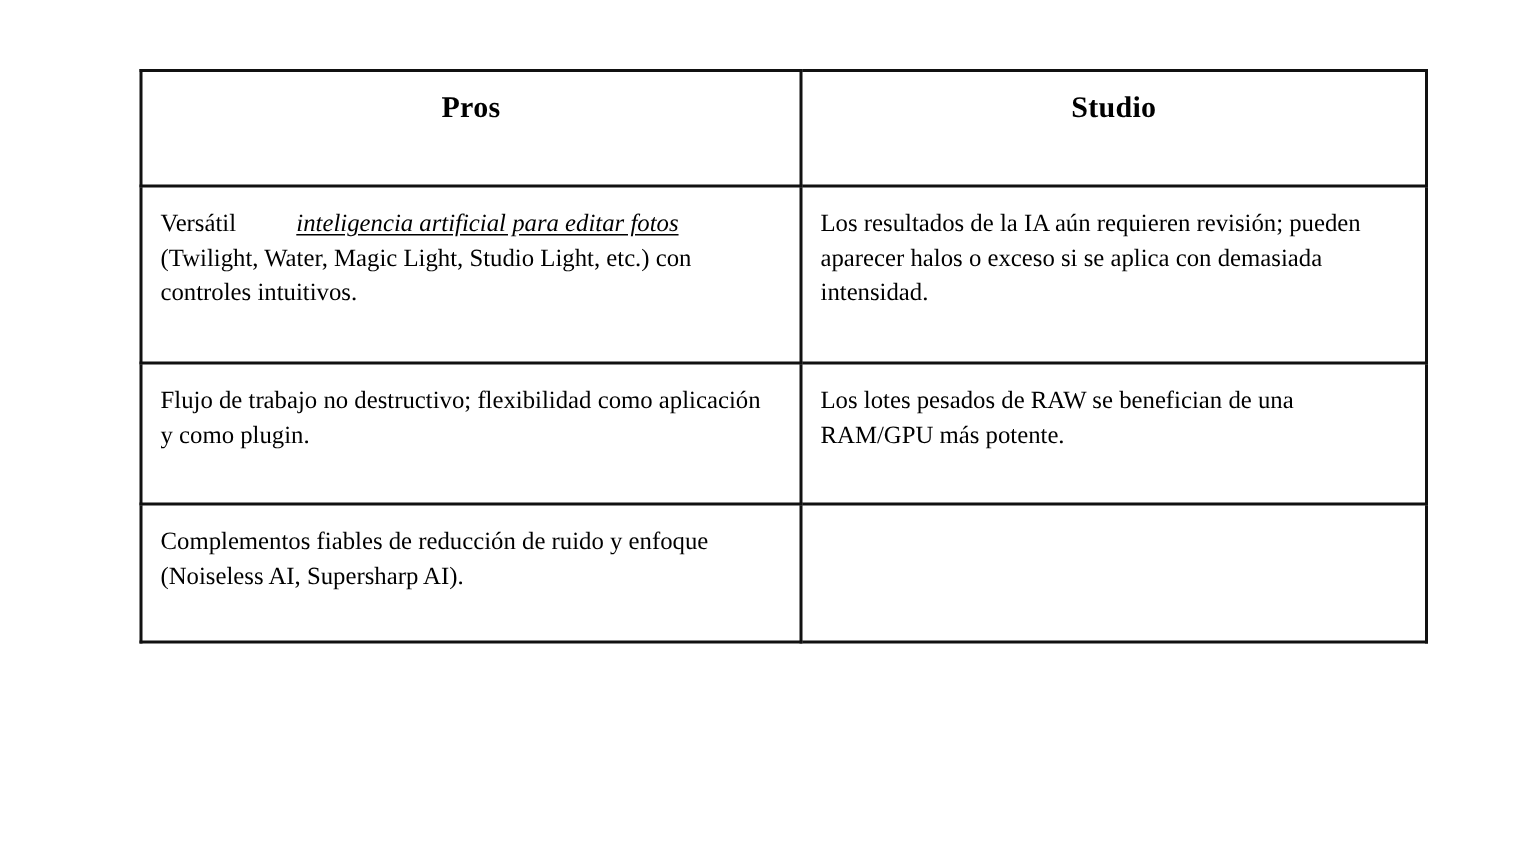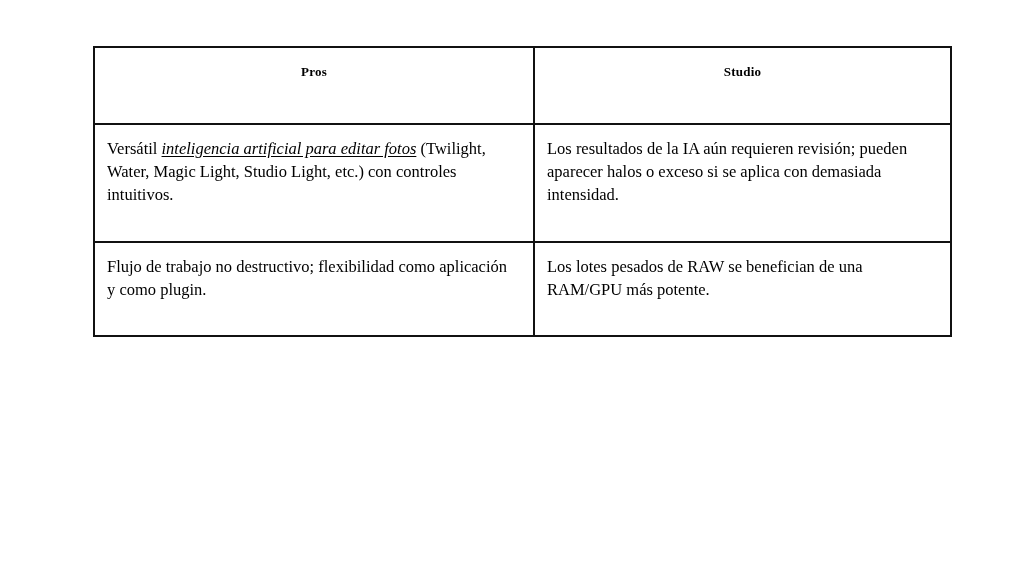--- a/index.html
+++ b/index.html
@@ -38,21 +38,21 @@
   #pros-cons-table th,
   #pros-cons-table td {
     border: 2px solid #111111;
     vertical-align: top;
     background: #ffffff;
   }
 
   #pros-cons-table thead th {
     text-align: center;
     font-weight: bold;
-    font-size: 13px;
+    font-size: 20px;
     line-height: 22px;
     height: 62px;
     padding: 13px 10px 0 10px;
     letter-spacing: 0.2px;
   }
 
   #pros-cons-table tbody td {
     padding: 12px 14px 14px 12px;
     font-size: 16.5px;
     line-height: 23px;
@@ -65,20 +65,21 @@
   tr[data-name="table-row"]:nth-child(4) td { height: 71px; }
 
   .cell-text {
     display: block;
   }
 
   .link-phrase {
     font-style: italic;
     text-decoration: underline;
     text-underline-offset: 2px;
+    margin-left: 36px;
   }
 
   .empty-cell { display: block; min-height: 1px; }
 </style>
 </head>
 <body>
 
 <div id="page" data-name="page-canvas">
 
   <table id="pros-cons-table" data-name="pros-cons-table">
@@ -108,17 +109,25 @@
       <tr data-name="table-row">
         <td data-name="cell-pros-2">
           <span class="cell-text" data-name="pros-text-2">Flujo de trabajo no destructivo; flexibilidad como aplicación y como plugin.</span>
         </td>
         <td data-name="cell-contras-2">
           <span class="cell-text" data-name="contras-text-2">Los lotes pesados de RAW se benefician de una RAM/GPU más potente.</span>
         </td>
       </tr>
 
 
+      <tr data-name="table-row">
+        <td data-name="cell-pros-4">
+          <span class="cell-text" data-name="pros-text-4">Complementos fiables de reducción de ruido y enfoque (Noiseless AI, Supersharp AI).</span>
+        </td>
+        <td data-name="cell-contras-4">
+          <span class="cell-text empty-cell" data-name="contras-text-4"></span>
+        </td>
+      </tr>
 
     </tbody>
   </table>
 
 </div>
 
 </body></html>

